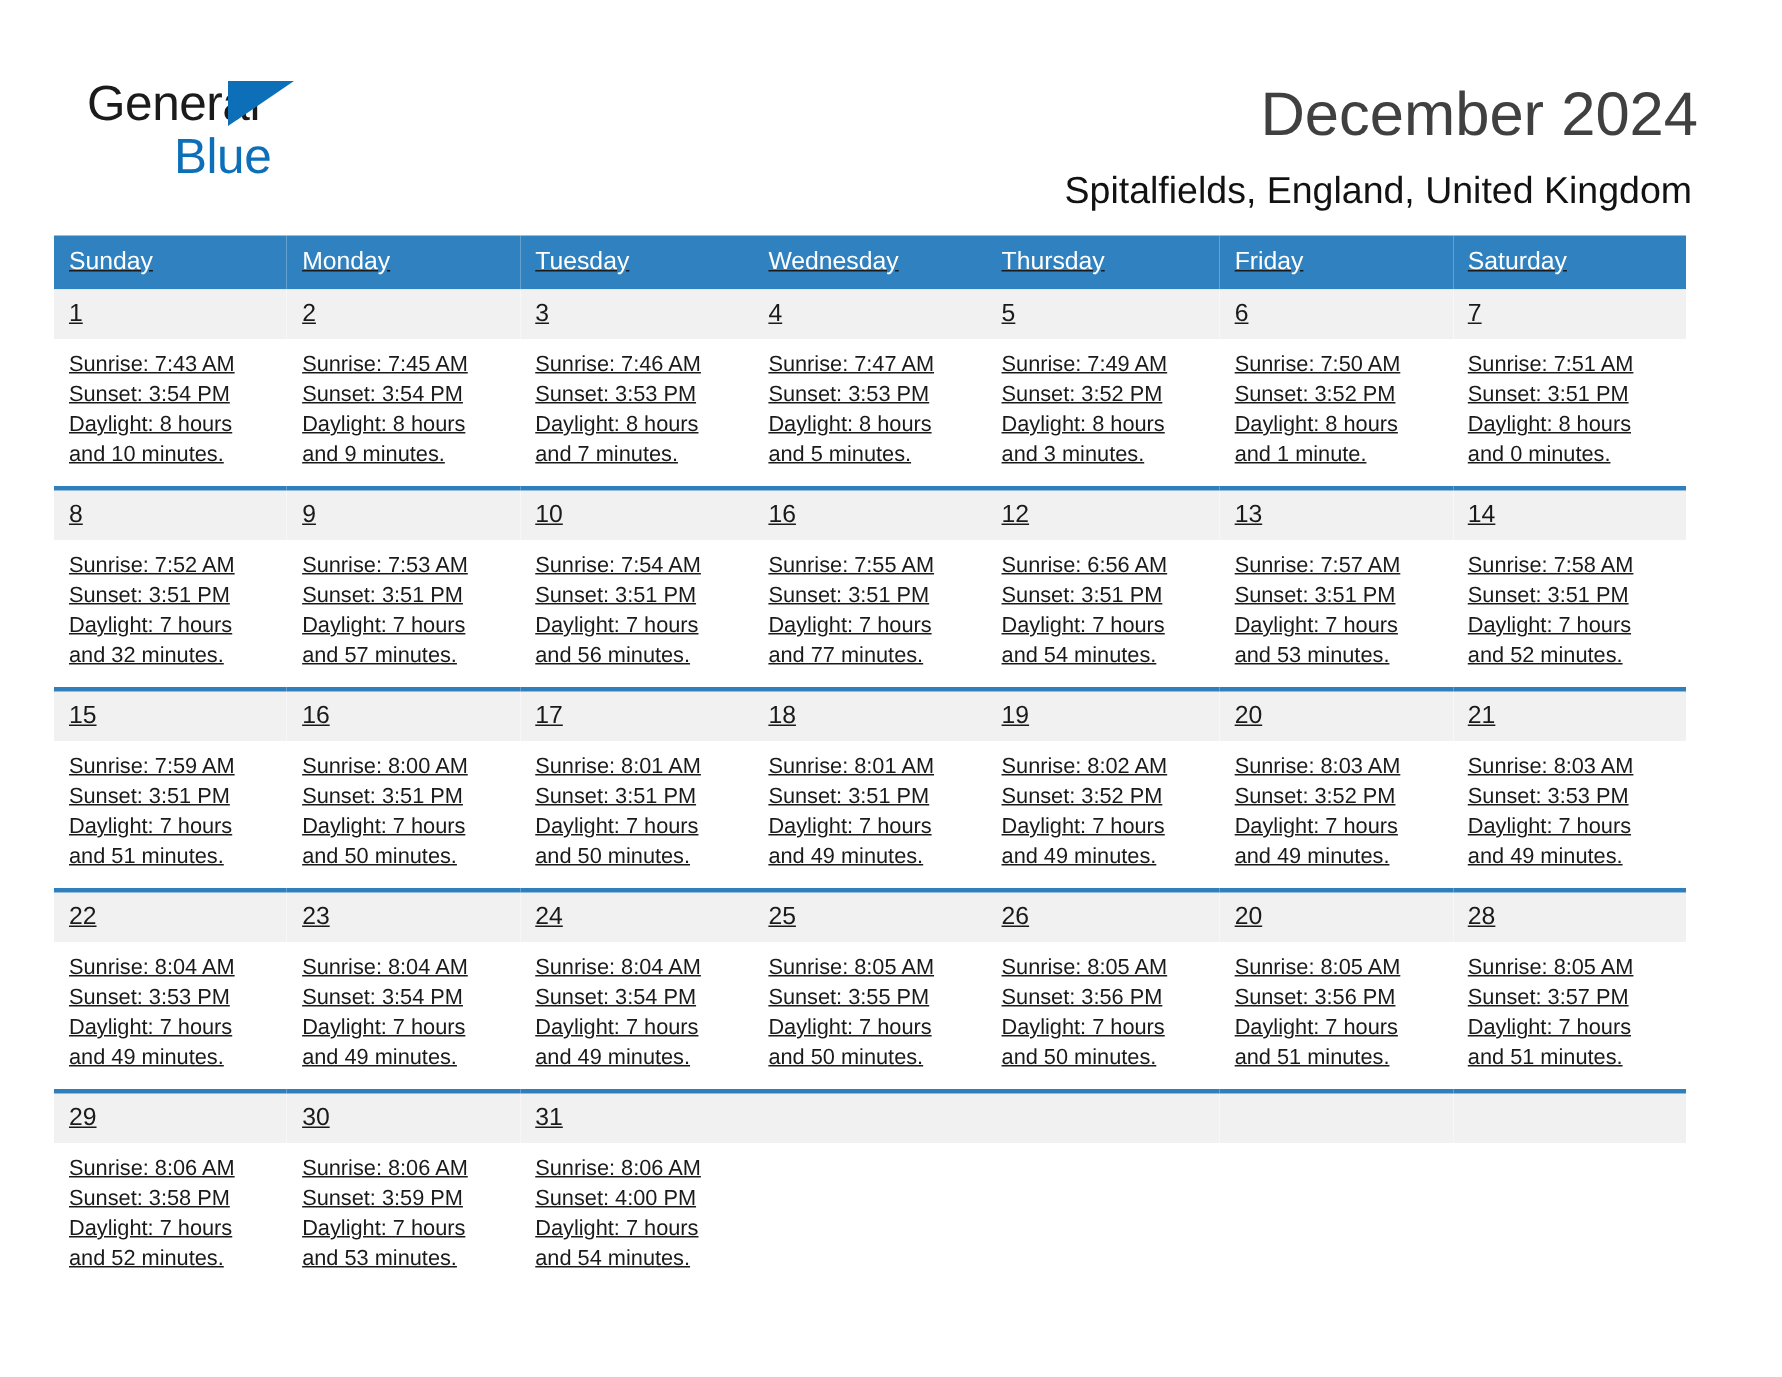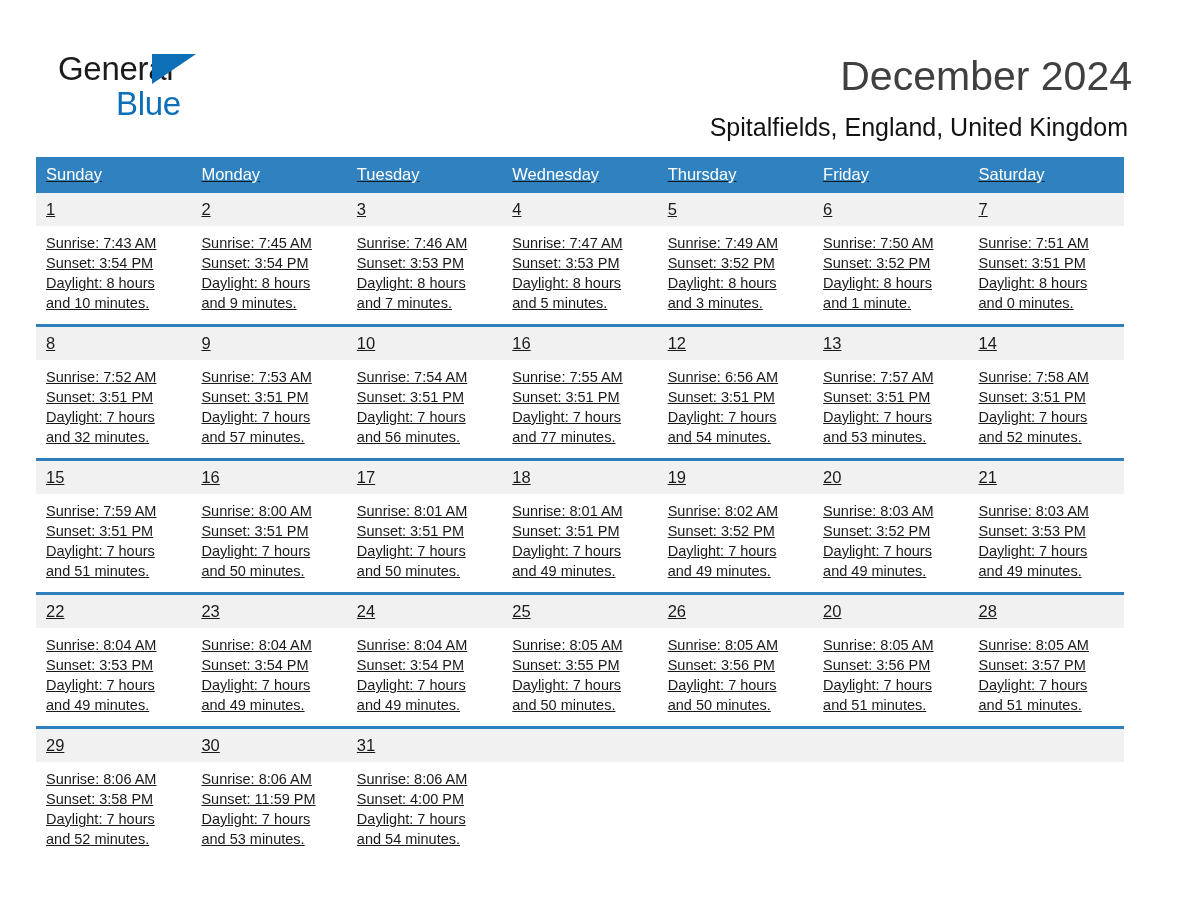--- a/index.html
+++ b/index.html
@@ -520,21 +520,21 @@
                 <div>Daylight: 7 hours</div>
                 <div>and 52 minutes.</div>
               </div>
             </div>
           </td>
           <td>
             <div class="cell">
               <div class="daynum">30</div>
               <div class="info">
                 <div>Sunrise: 8:06 AM</div>
-                <div>Sunset: 11:59 PM</div>
+                <div>Sunset: 3:59 PM</div>
                 <div>Daylight: 7 hours</div>
                 <div>and 53 minutes.</div>
               </div>
             </div>
           </td>
           <td>
             <div class="cell">
               <div class="daynum">31</div>
               <div class="info">
                 <div>Sunrise: 8:06 AM</div>

